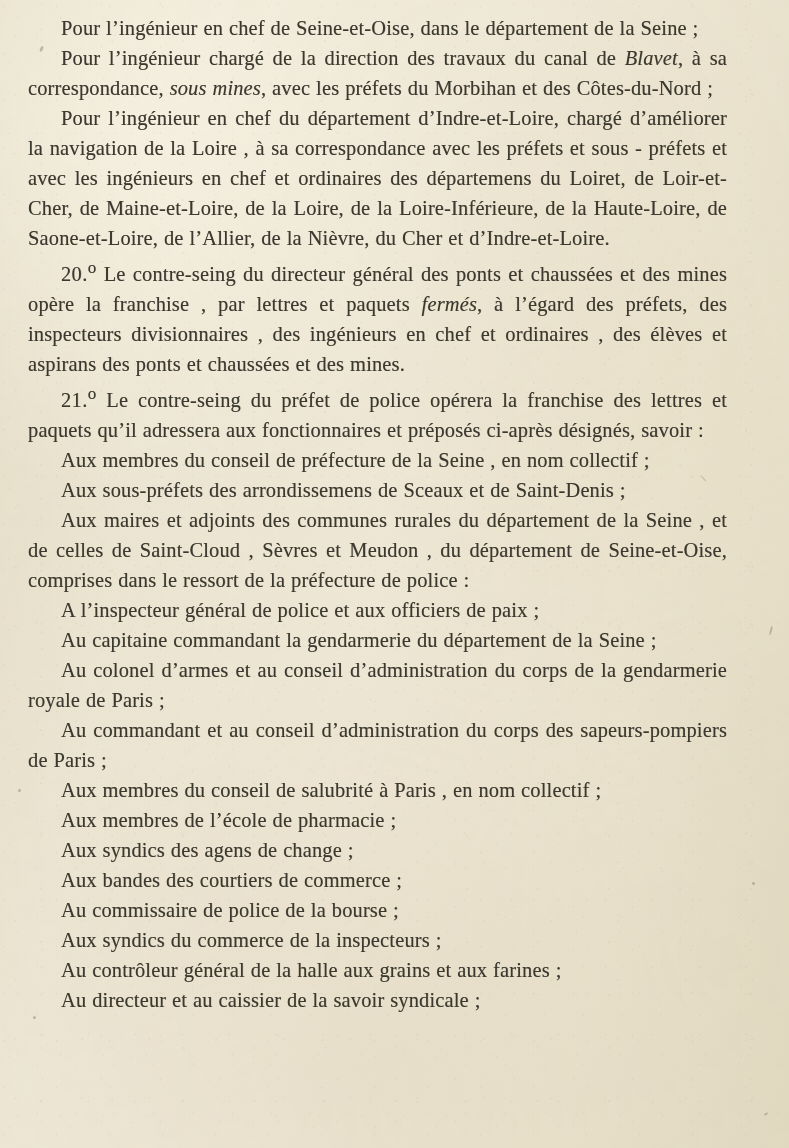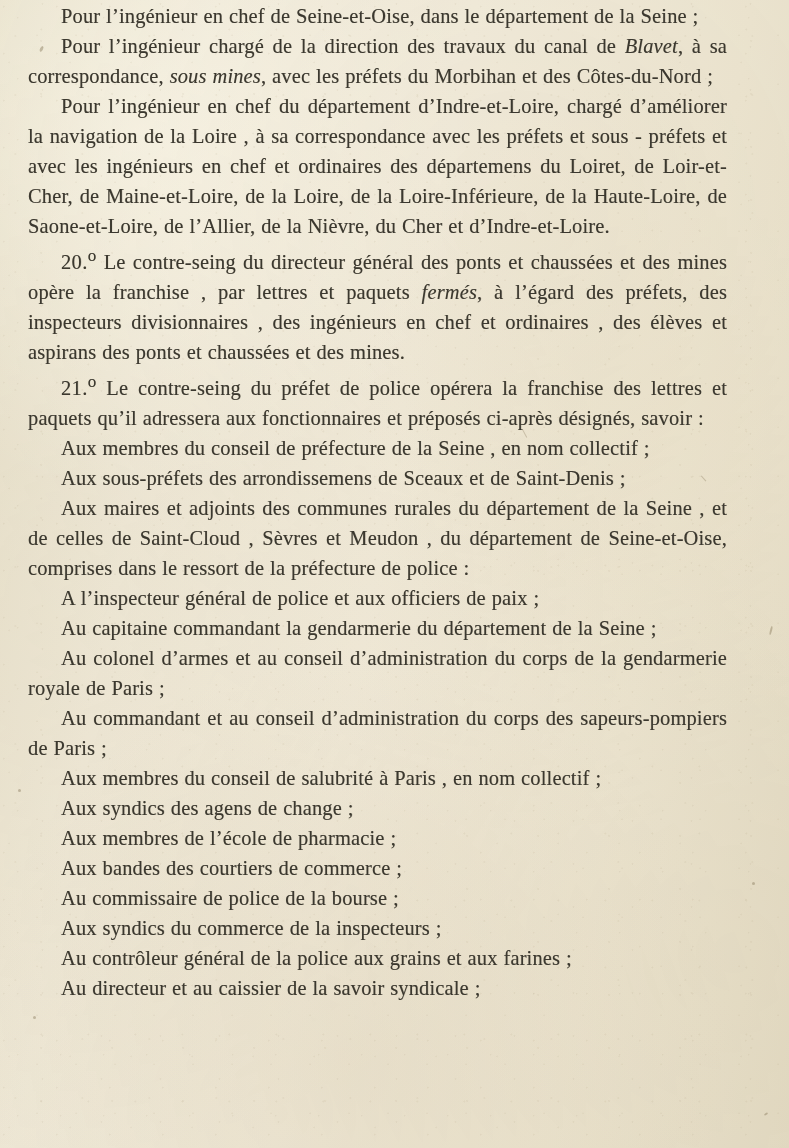--- a/index.html
+++ b/index.html
@@ -54,21 +54,21 @@
       radial-gradient(circle at 66% 19%, rgba(176,150,104,0.18), rgba(176,150,104,0) 58%),
       radial-gradient(circle at 9% 52%,  rgba(176,150,104,0.13), rgba(176,150,104,0) 60%),
       radial-gradient(circle at 93% 83%, rgba(176,150,104,0.15), rgba(176,150,104,0) 62%),
       radial-gradient(circle at 35% 97%, rgba(176,150,104,0.12), rgba(176,150,104,0) 58%);
   }
 
   
   #textblock {
     position: absolute;
     left: 0;
-    top: 0;
+    top: 12px;
     width: 789px;
     padding: 1px 62px 0 28px;
     box-sizing: border-box;
     z-index: 3;
   }
 
   .para {
     margin: 0;
     color: #3b382f;
     font-size: 20.4px;
@@ -137,22 +137,22 @@
       <p class="para"><span class="artnum">20.</span><sup>o</sup><span> Le contre-seing du directeur général des ponts et chaussées et des mines opère la franchise , par lettres et paquets </span><em class="it">fermés</em><span>, à l’égard des préfets, des inspecteurs divisionnaires , des ingénieurs en chef et ordinaires , des élèves et aspirans des ponts et chaussées et des mines.</span></p>
       <p class="para"><span class="artnum">21.</span><sup>o</sup><span> Le contre-seing du préfet de police opérera la franchise des lettres et paquets qu’il adressera aux fonctionnaires et préposés ci-après désignés, savoir :</span></p>
       <p class="para"><span>Aux membres du conseil de préfecture de la Seine , en nom collectif ;</span></p>
       <p class="para"><span>Aux sous-préfets des arrondissemens de Sceaux et de Saint-Denis ;</span></p>
       <p class="para"><span>Aux maires et adjoints des communes rurales du département de la Seine , et de celles de Saint-Cloud , Sèvres et Meudon , du département de Seine-et-Oise, comprises dans le ressort de la préfecture de police :</span></p>
       <p class="para"><span>A l’inspecteur général de police et aux officiers de paix ;</span></p>
       <p class="para"><span>Au capitaine commandant la gendarmerie du département de la Seine ;</span></p>
       <p class="para"><span>Au colonel d’armes et au conseil d’administration du corps de la gendarmerie royale de Paris ;</span></p>
       <p class="para"><span>Au commandant et au conseil d’administration du corps des sapeurs-pompiers de Paris ;</span></p>
       <p class="para"><span>Aux membres du conseil de salubrité à Paris , en nom collectif ;</span></p>
+      <p class="para"><span>Aux membres de l’école de pharmacie ;</span></p>
       <p class="para"><span>Aux syndics des agens de change ;</span></p>
-      <p class="para"><span>Aux membres de l’école de pharmacie ;</span></p>
       <p class="para"><span>Aux bandes des courtiers de commerce ;</span></p>
       <p class="para"><span>Au commissaire de police de la bourse ;</span></p>
       <p class="para"><span>Aux syndics du commerce de la inspecteurs ;</span></p>
-      <p class="para"><span>Au contrôleur général de la police aux grains et aux farines ;</span></p>
+      <p class="para"><span>Au contrôleur général de la halle aux grains et aux farines ;</span></p>
       <p class="para"><span>Au directeur et au caissier de la savoir syndicale ;</span></p>
     </div>
 
 </div>
 
 </body></html>

